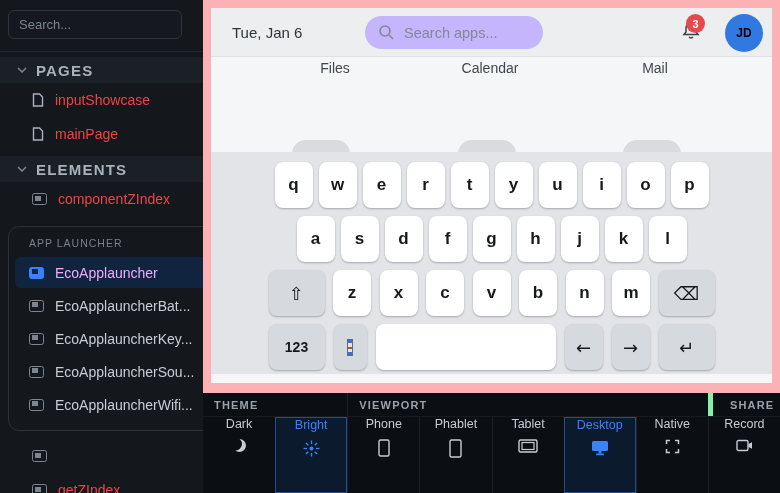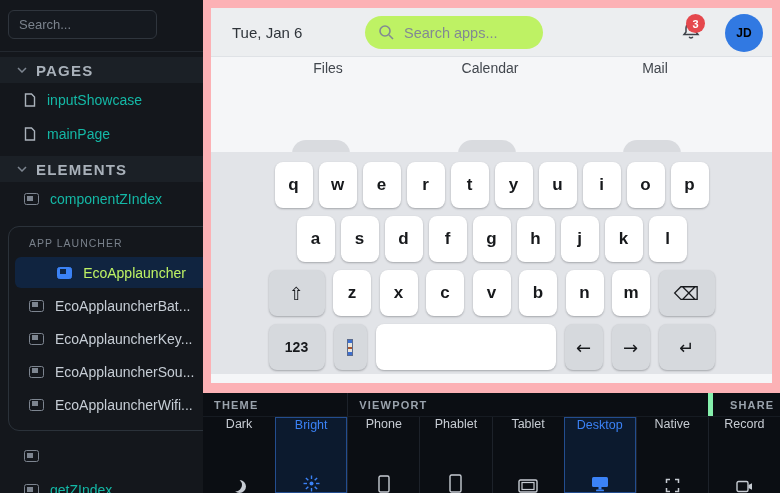--- a/index.html
+++ b/index.html
@@ -3,55 +3,55 @@
 <meta charset="utf-8">
 <style>
   * { margin:0; padding:0; box-sizing:border-box; }
   html,body { width:780px; height:493px; overflow:hidden; background:#14171c;
               font-family:"Liberation Sans", sans-serif; }
   .stage { position:relative; width:780px; height:493px; }
 
   
   .sidebar { position:absolute; left:0; top:0; width:203px; height:493px;
              background:#14171c; color:#c6cdd5; overflow:hidden; }
-  .side-search { display:block; margin:10px 12px 0 8px; width:149px; height:29px;
+  .side-search { display:block; margin:10px 12px 0 8px; width:174px; height:29px;
                  background:#15191f; border:1px solid #2f353d; border-radius:6px;
                  color:#c6cdd5; font-size:13px; padding:0 10px; outline:none;
                  font-family:"Liberation Sans", sans-serif; }
   .side-search::placeholder { color:#7b838d; }
   .side-divider { height:1px; background:#23282f; margin-top:12px; }
   .section-head { display:flex; align-items:center; gap:9px; height:26px;
                   background:#1b2026; padding-left:17px; margin-top:5px; cursor:pointer; }
   .section-head .label { font-size:15px; font-weight:bold; letter-spacing:1.2px; color:#a9b1ba; }
   .chev { display:inline-flex; }
-  .row-item { display:flex; align-items:center; gap:11px; height:34px; padding-left:24px;
-              font-size:14px; color:#14b8a6; cursor:pointer; white-space:nowrap; }
+  .row-item { display:flex; align-items:center; gap:11px; height:34px; padding-left:32px;
+              font-size:14px; color:#ef4444; cursor:pointer; white-space:nowrap; }
   .file-ic, .story-ic { flex:0 0 auto; display:inline-flex; }
   .story-ic { width:15px; height:12px; border:1.5px solid #7d8590; border-radius:2.5px; position:relative; }
   .story-ic::before { content:''; position:absolute; left:1.5px; top:1.5px; width:6px; height:5px; background:#7d8590; }
   .launcher-box { margin:10px 12px 0 8px; width:213px; border:1px solid #2b323a; border-radius:11px;
                   padding:6px 5px 8px 5px; }
   .launcher-label { font-size:10.5px; letter-spacing:1px; color:#79818b; padding:4px 0 6px 15px; }
   .launcher-item { display:flex; align-items:center; gap:11px; height:31px; margin:2px 1px;
                    padding-left:14px; border-radius:6px; font-size:14px; color:#c6cdd5;
                    cursor:pointer; white-space:nowrap; }
-  .launcher-item.selected { background:#102440; color:#bef264;justify-content:center; }
+  .launcher-item.selected { background:#102440; color:#f0abfc; }
   .launcher-item.selected .story-ic { border-color:#3b82f6; background:#3b82f6; }
   .launcher-item.selected .story-ic::before { background:#0e2544; }
 
   
   .preview-frame { position:absolute; left:203px; top:0; width:577px; height:393px;
                    background:#fcb1b5; padding:8px 8px 10px 8px; }
   .device { position:relative; width:561px; height:375px; background:#f5f6f8; overflow:hidden; }
   .topbar { position:absolute; left:0; top:0; width:561px; height:49px; background:#eceef0;
             border-bottom:1px solid #dfe2e6; }
   .tb-date { position:absolute; left:21px; top:0; height:49px; display:flex; align-items:center;
              font-size:15px; color:#2f343a; }
   .tb-search { position:absolute; left:154px; top:8px; width:178px; height:33px;
-               background:#bef264; border-radius:17px; display:flex; align-items:center;
+               background:#c4b5fd; border-radius:17px; display:flex; align-items:center;
                gap:9px; padding-left:13px; cursor:text; }
   .tb-search input { border:none; background:transparent; outline:none; width:130px;
                      font-size:14.5px; color:#4b525b; font-family:"Liberation Sans", sans-serif; }
   .tb-search input::placeholder { color:#82899300; color:#828993; }
   .bell-wrap { position:absolute; left:468px; top:11px; width:30px; height:30px; cursor:pointer; }
   .badge { position:absolute; left:475px; top:6px; min-width:19px; height:19px; border-radius:10px;
            background:#e5484d; color:#fff; font-size:11px; font-weight:bold;
            display:flex; align-items:center; justify-content:center; z-index:2; }
   .avatar { position:absolute; left:514px; top:6px; width:38px; height:38px; border-radius:50%;
             background:#3179e2; color:#000000; font-size:12px; font-weight:bold;
@@ -80,21 +80,21 @@
 
   
   .toolbar { position:absolute; left:203px; top:393px; width:577px; height:100px; background:#0b0e13; color:#c7ccd3; }
   .tb-head { display:grid; grid-template-columns:repeat(8,1fr); height:24px; border-bottom:1px solid #161b22; }
   .tb-head .hcell { display:flex; align-items:center; font-size:11px; font-weight:bold;
                     letter-spacing:1.2px; color:#9aa3ad; padding-left:11px; }
   .hc-theme { grid-column:1/3; }
   .hc-viewport { grid-column:3/8; border-left:1px solid #1d222a; }
   .hc-share { grid-column:8/9; border-left:5px solid #86efac; padding-left:17px !important; }
   .tb-btns { display:grid; grid-template-columns:repeat(8,1fr); height:76px; }
-  .tbtn { display:flex; flex-direction:column; align-items:center; justify-content:space-between; gap:8px;
+  .tbtn { display:flex; flex-direction:column; align-items:center; justify-content:flex-start; gap:8px;
           font-size:12.5px; color:#c7ccd3; border-left:1px solid #1d222a; cursor:pointer; }
   .tbtn:first-child { border-left:none; }
   .tbtn.selected { color:#3b82f6; background:#0c1a2e; border:1px solid #234d8f; }
   .moon { width:13px; height:13px; border-radius:50%; box-shadow:inset -4px -1.5px 0 0 #c7ccd3; }
   svg { display:block; }
 </style>
 </head>
 <body>
 
 <div class="stage">
@@ -191,21 +191,21 @@
         <div class="bell-wrap">
           <svg width="24" height="24" viewBox="0 0 24 24">
             <path d="M12 4a5 5 0 0 0-5 5v4l-2 2.6h14L17 13V9a5 5 0 0 0-5-5z" fill="none" stroke="#3c4148" stroke-width="1.5"></path>
             <path d="M10.2 17.7a1.9 1.9 0 0 0 3.6 0" fill="none" stroke="#3c4148" stroke-width="1.5"></path>
           </svg>
         </div>
         <div class="badge">3</div>
         <div class="avatar">JD</div>
       </div>
 
-      <div class="app-label" style="left:117px">Files</div>
+      <div class="app-label" style="left:124px">Files</div>
       <div class="app-label" style="left:279px">Calendar</div>
       <div class="app-label" style="left:444px">Mail</div>
 
       <div class="icon-top" style="left:110px"></div>
       <div class="icon-top" style="left:276px"></div>
       <div class="icon-top" style="left:441px"></div>
 
       <div class="keyboard">
         <div class="krow">
           <div class="key letter">q</div>

